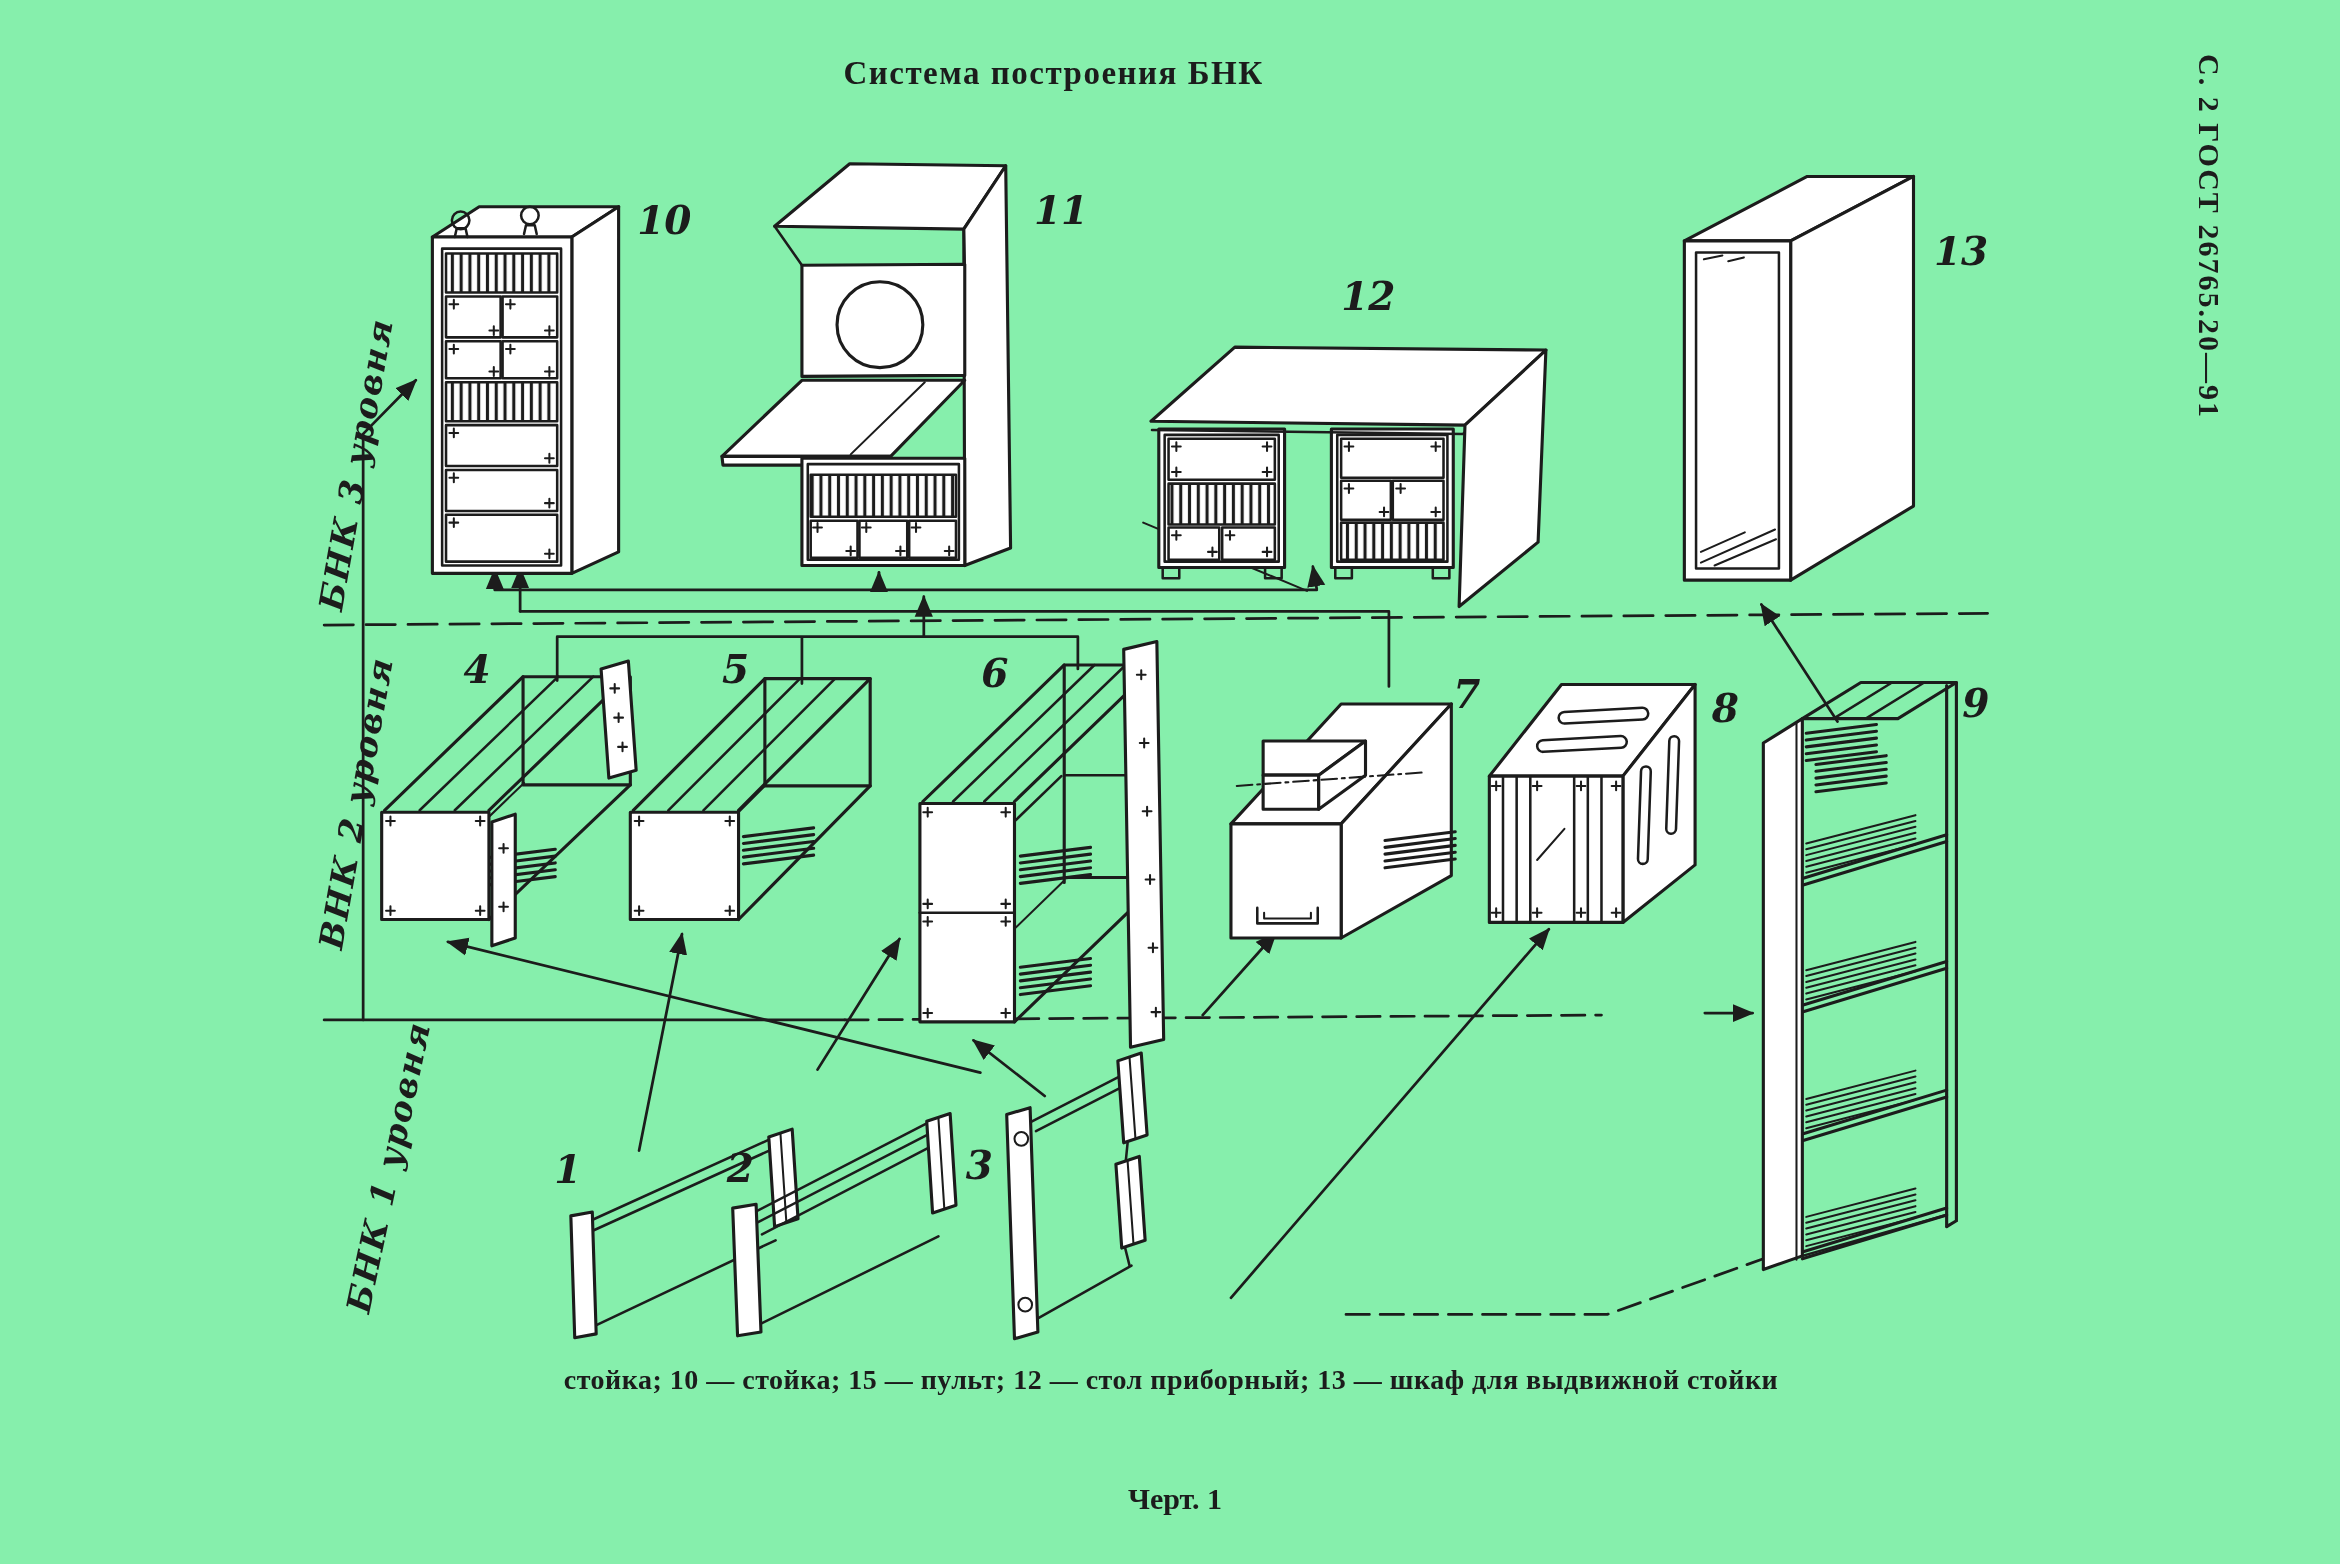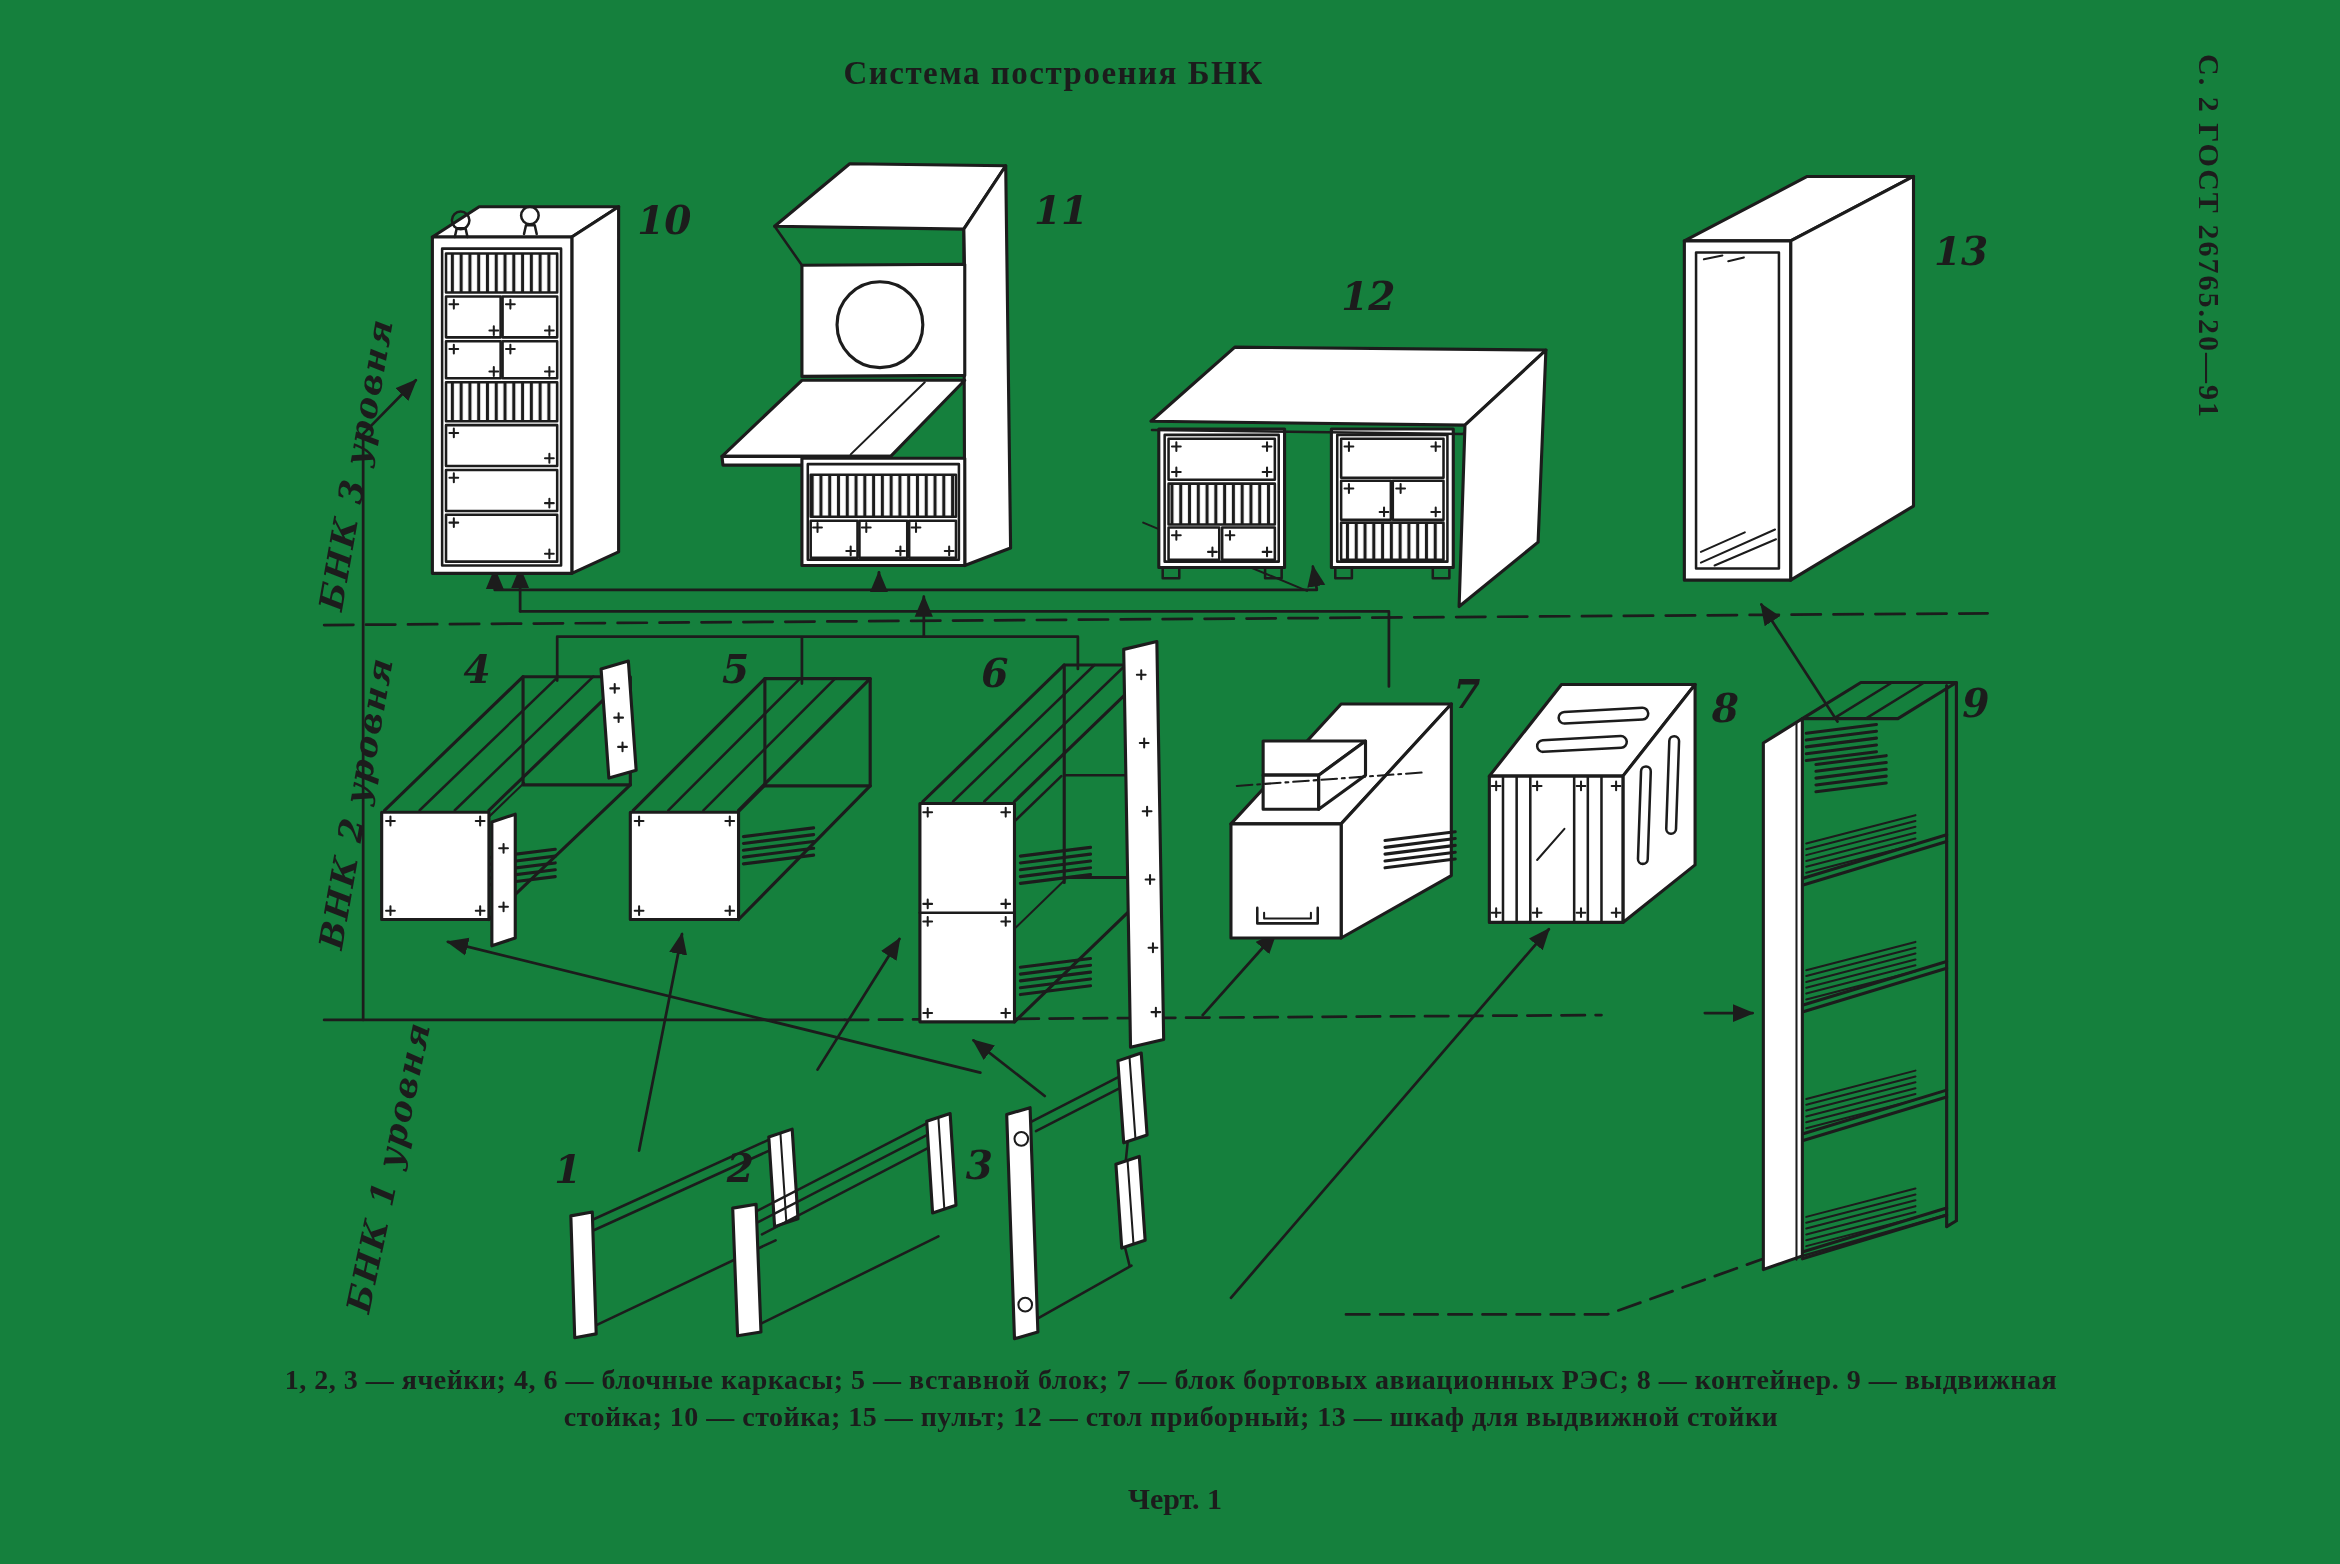--- a/index.html
+++ b/index.html
@@ -1,16 +1,16 @@
 <!DOCTYPE html>
 <html><head>
 <meta charset="utf-8">
 <style>
   html,body{margin:0;padding:0;background:#e8e8e4;}
-  .page{position:relative;width:2341px;height:1564px;background:#15803d;overflow:hidden;
+  .page{position:relative;width:2341px;height:1564px;background:#86efac;overflow:hidden;
         font-family:"Liberation Serif", serif;color:#1c1c1c;}
   .title{position:absolute;top:55px;left:0;width:2107px;text-align:center;
          font-size: 33px;font-weight:700;letter-spacing:1.5px;}
   .edge-note{position:absolute;left:2226px;top:54px;transform-origin:0 0;transform:rotate(90deg);
          white-space:nowrap;font-size:30px;font-weight:700;letter-spacing:2px;}
   .caption{position:absolute;top:1361px;left:137px;width:2068px;text-align:center;
          font-size:28px;font-weight:600;line-height:37px;letter-spacing:0.5px;}
   .fig-caption{position:absolute;top:1482px;left:0;width:2350px;text-align:center;
          font-size:30px;font-weight:600;}
   svg.diagram{position:absolute;left:0;top:0;}
@@ -345,19 +345,18 @@
       <text class="num" x="1755" y="740">8</text>
       <text class="num" x="2012" y="735">9</text>
       <text class="num" x="653" y="240">10</text>
       <text class="num" x="1060" y="230">11</text>
       <text class="num" x="1375" y="318">12</text>
       <text class="num" x="1983" y="272">13</text>
     </g>
   </svg>
 
   <div class="caption">
-    <div>1, 2, 3 — ячейки; 4, 6 — блочные каркасы; 5 — вставной блок; 7 — блок бортовых авиационных РЭС; 8 — контейнер. 9 — выдвижная</div>
     <div>стойка; 10 — стойка; 15 — пульт; 12 — стол приборный; 13 — шкаф для выдвижной стойки</div>
   </div>
   <div class="fig-caption">Черт. 1</div>
 
 </div>
 
 
 </body></html>

